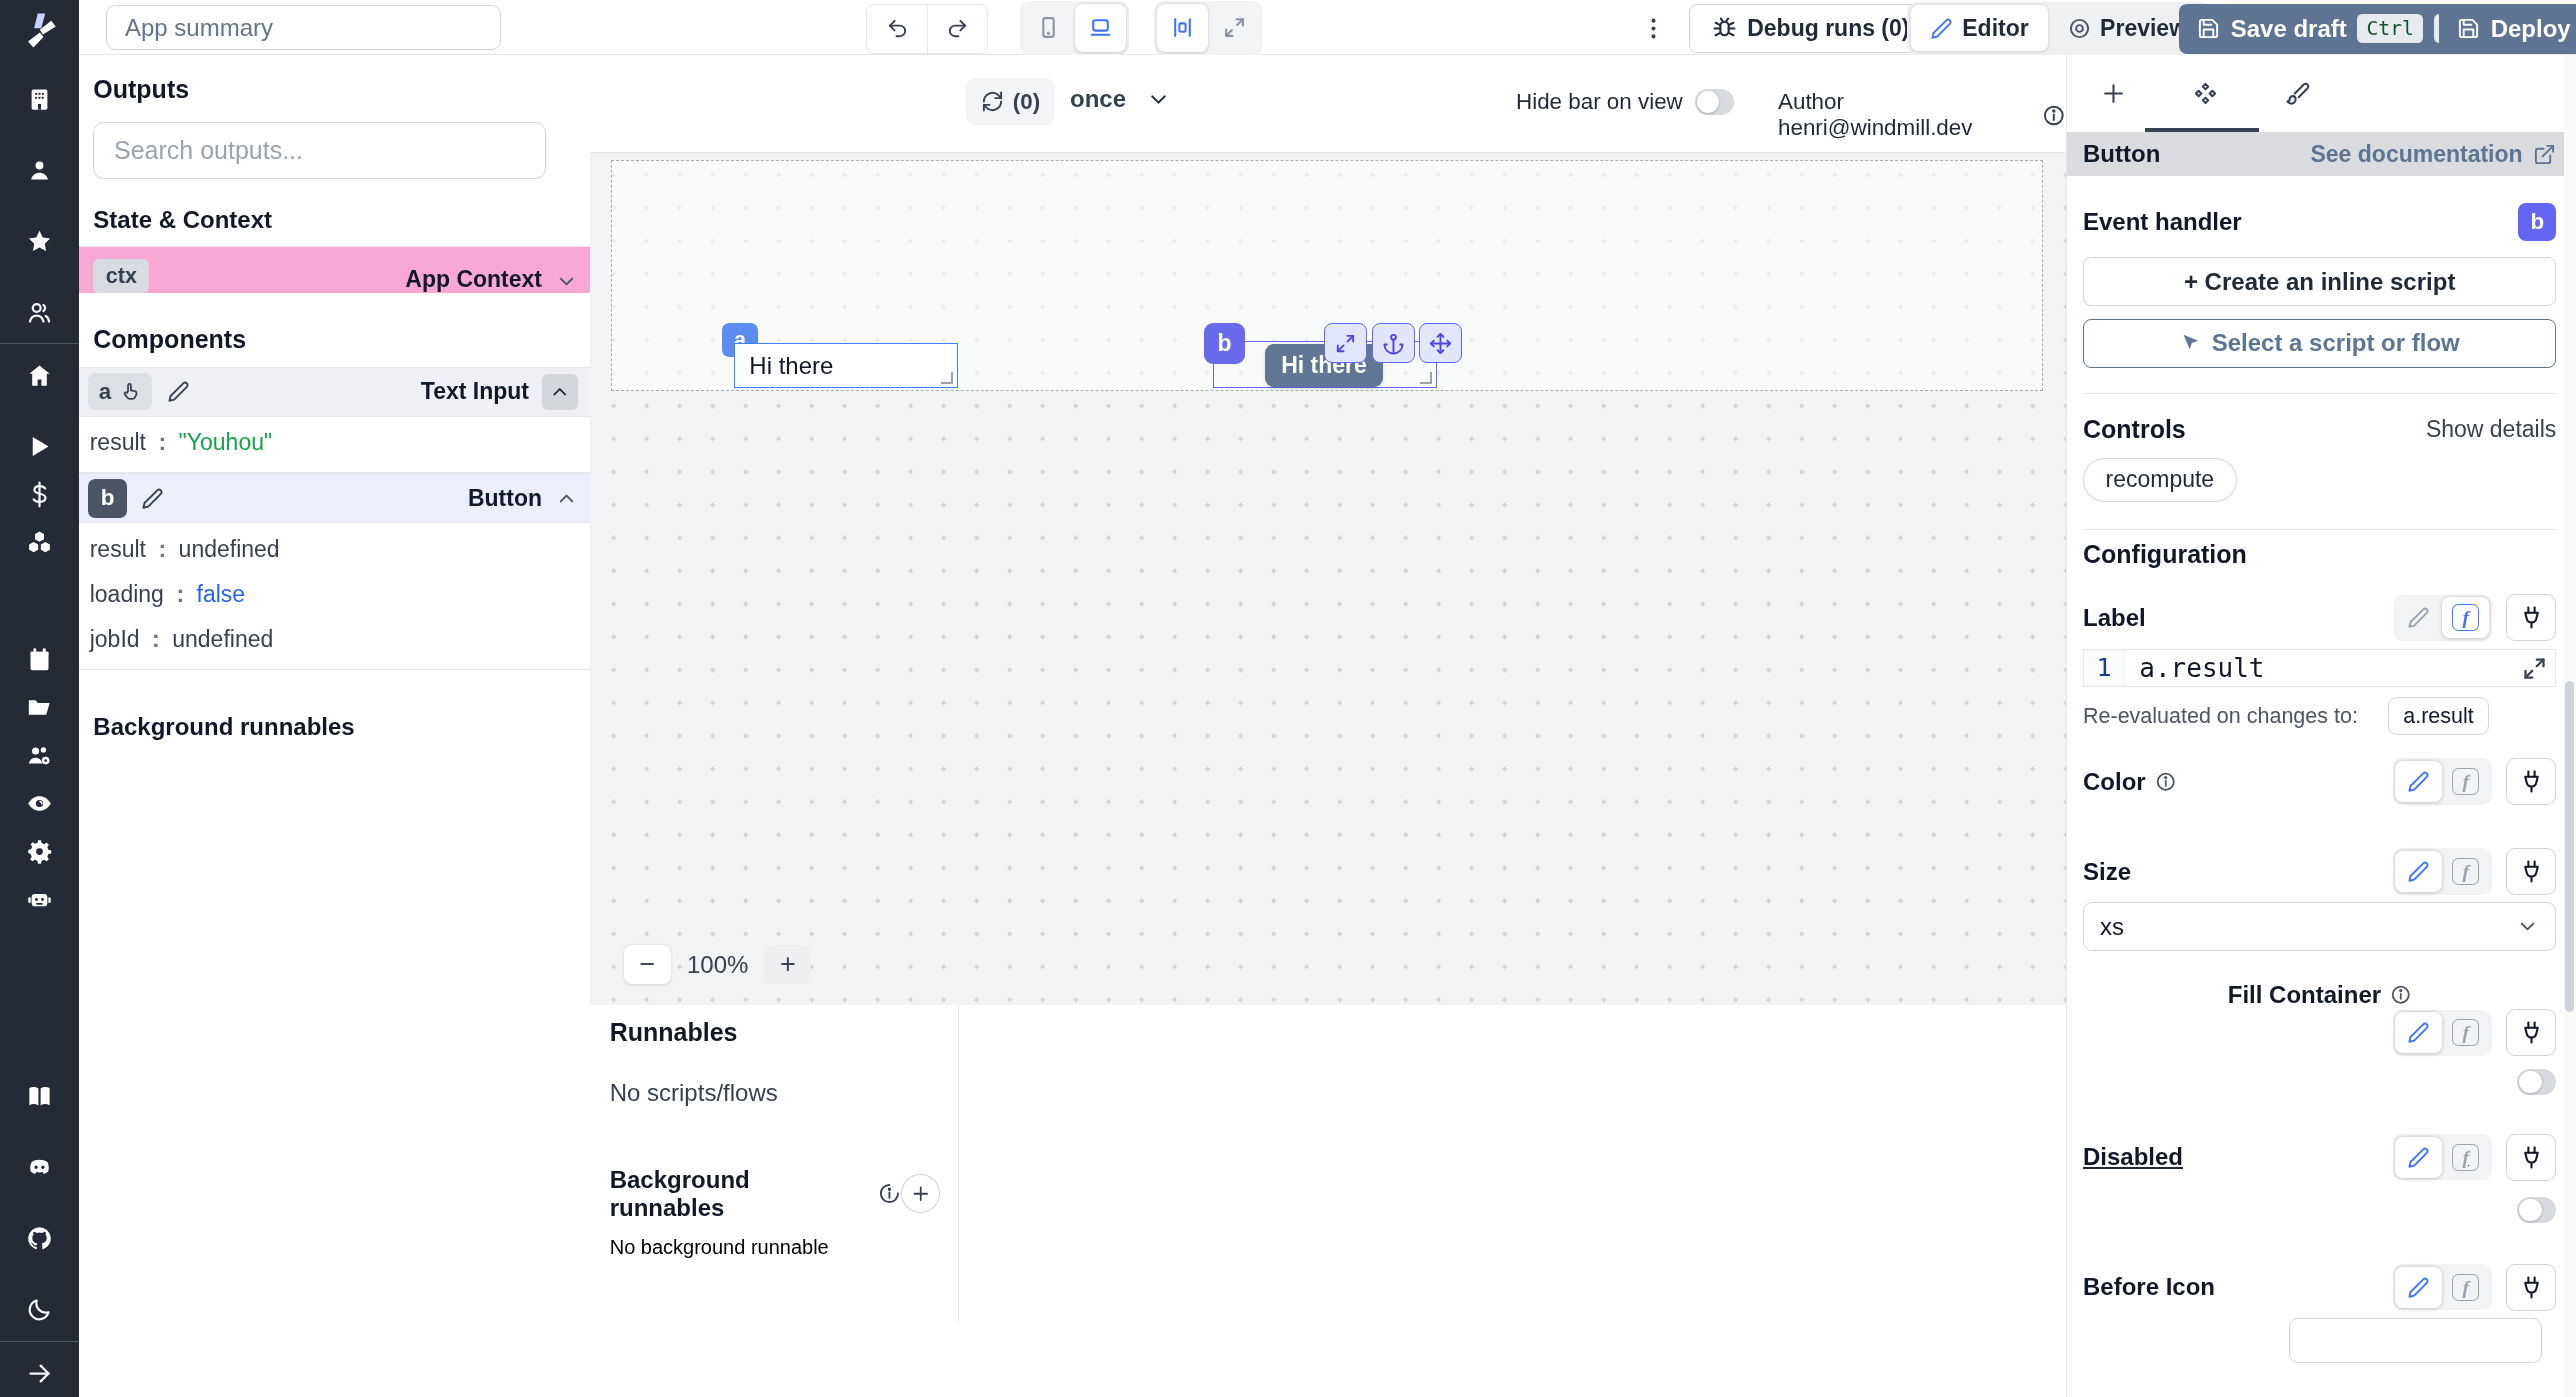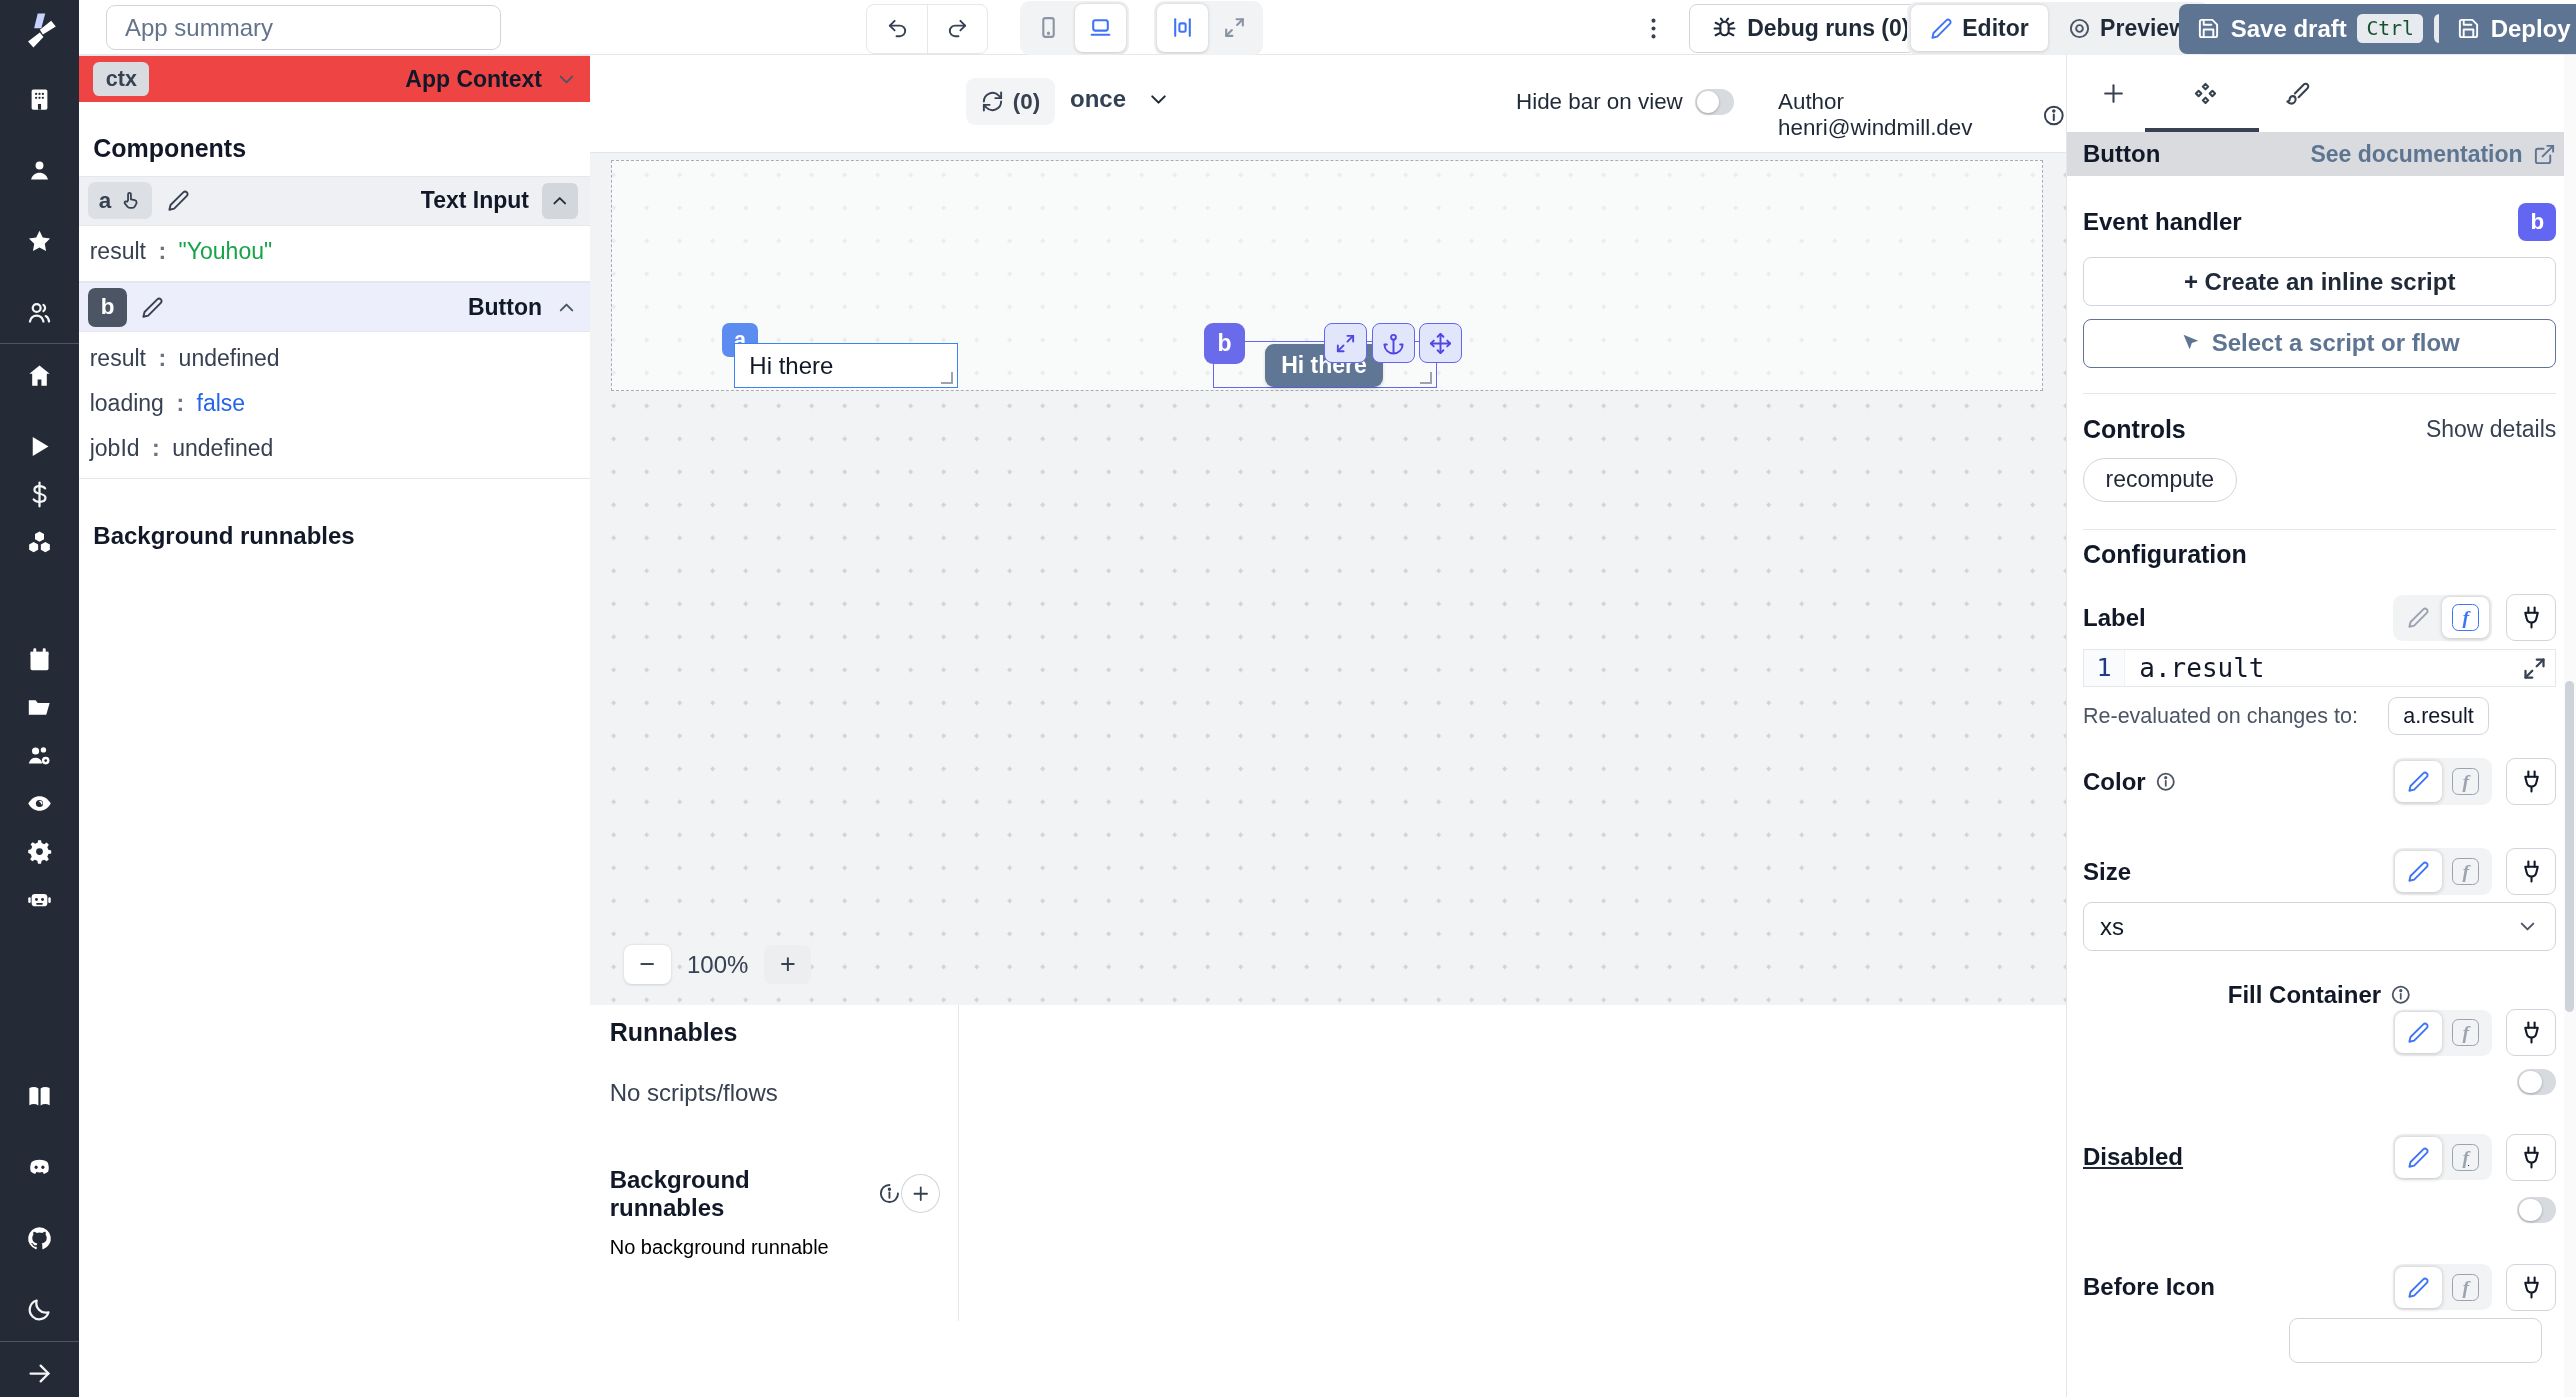--- a/index.html
+++ b/index.html
@@ -51,21 +51,21 @@
 
   
   #outputs-panel { position:absolute; left:79px; top:55px; width:512px; height:1342px; background:#fff; border-right:0.9px solid #e5e7eb; }
   #outputs-panel .pad { padding:19.7px 14.3px 0 14.3px; }
   .panel-h1 { font-size:25px; font-weight:700; color:#111827; }
   #search-outputs { margin-top:18px; width:453px; height:57px; border:0.9px solid #d1d5db; border-radius:10.7px; padding:0 19.7px; font-size:25px; color:#374151; background:#fff; font-family:"Liberation Sans",sans-serif; }
   #search-outputs::placeholder { color:#9aa3af; }
   .sec-h { font-size:24px; font-weight:700; color:#111827; margin:27px 0 12.5px 0; }
   .out-row { height:47px; display:flex; align-items:center; padding:0 12.5px 0 14.3px; border-top:0.9px solid #e5e7eb; }
   .out-row:last-of-type { border-bottom:0.9px solid #e5e7eb; }
-  .row-ctx { background:#ef4444; }
+  .row-ctx { background:#f9a8d4;align-items:flex-end; }
   .row-state { background:#f6f7f8; }
   .id-badge { background:#d8dbdf; color:#374151; font-weight:700; font-size:21.5px; border-radius:6.3px; padding:4.5px 12.5px; }
   .out-row .grow { flex:1; }
   .out-type { font-weight:700; font-size:23px; color:#111827; }
   .chev { width:23px; height:23px; color:#4b5563; margin-left:12.5px; }
   .comp-row { height:50px; display:flex; align-items:center; padding:0 12.5px 0 9px; border-top:0.9px solid #e5e7eb; border-bottom:0.9px solid #e5e7eb; }
   .comp-a { background:#eef0f3; }
   .comp-b { background:#eceefb; }
   .abadge-group { background:#dcdfe4; border-radius:7.2px; display:flex; align-items:center; gap:9px; padding:5.4px 10.7px; color:#374151; font-weight:700; font-size:22.4px; }
   .abadge-group svg { width:21.5px; height:21.5px; }
@@ -426,20 +426,25 @@
     <svg viewBox="0 0 24 24" class="ic">
         <path d="M19 21H5a2 2 0 0 1-2-2V5a2 2 0 0 1 2-2h11l5 5v11a2 2 0 0 1-2 2z"></path>
         <polyline points="17 21 17 13 7 13 7 21"></polyline>
         <polyline points="7 3 7 8 15 8"></polyline>
       </svg>
     <span>Deploy</span>
   </div>
 </div>
 
 <div id="outputs-panel">
+  <div class="pad">
+    <div class="panel-h1">Outputs</div>
+    <input id="search-outputs" placeholder="Search outputs..." style="">
+    <div class="sec-h">State &amp; Context</div>
+  </div>
   <div class="out-row row-ctx">
     <span class="id-badge">ctx</span>
     <span class="grow"></span>
     <span class="out-type">App Context</span>
     <svg class="chev ic" viewBox="0 0 24 24">
         <polyline points="6 9 12 15 18 9"></polyline>
       </svg>
   </div>
   <div class="pad" style="padding-top:32px;">
     <div class="panel-h1" style="margin-bottom:12.5px;">Components</div>

